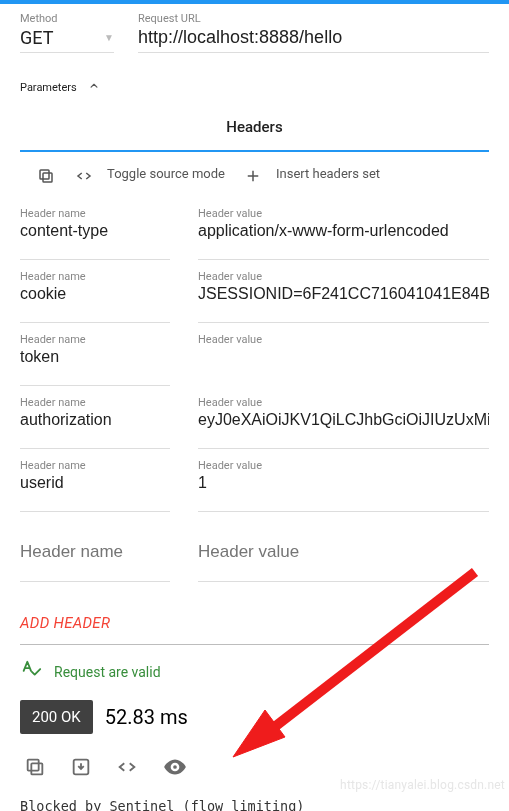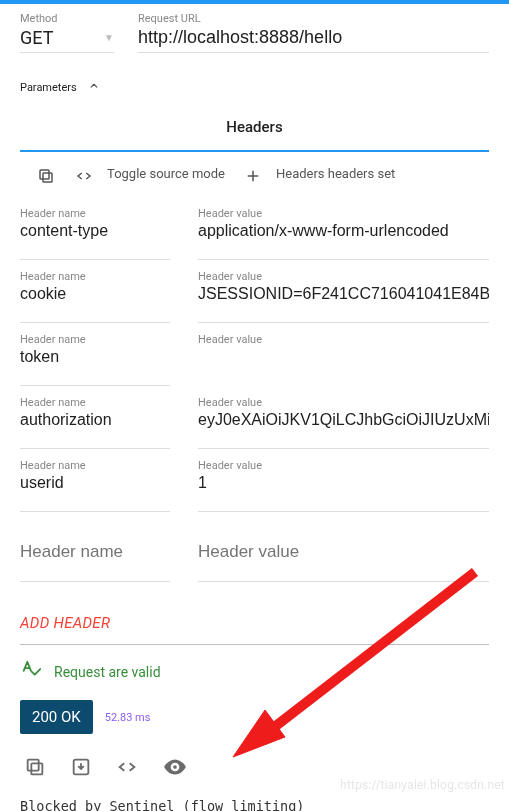--- a/index.html
+++ b/index.html
@@ -46,24 +46,24 @@
   .hdr-placeholder { color: #9e9e9e; font-size: 17px; }
   .add-header {
     display:block; margin-top: 26px; text-align:left;
     color: #f44336; font-size: 15px; letter-spacing: .3px; padding: 6px 0; font-style: italic;
   }
   .divider { height: 1px; background: #bdbdbd; margin-top: 6px; }
   .valid-row { display:flex; align-items:center; gap:12px; margin-top: 14px; color: #388e3c; font-size: 14px; }
   .valid-row svg { width: 22px; height: 22px; }
   .status-row { margin-top: 16px; display: flex; align-items: center; gap: 12px; }
   .status-badge {
-    background: #0c4a6e; color: #fff; font-size: 15px;
+    background: #404040; color: #fff; font-size: 15px;
     padding: 8px 12px; border-radius: 2px;
   }
-  .time-text { color: #8b5cf6; font-size: 11px; }
+  .time-text { color: #000000; font-size: 20px; }
   .resp-toolbar { display:flex; align-items:center; gap: 24px; margin-top: 20px; margin-left: 4px; color:#6b6b6b; }
   .resp-toolbar svg { width: 22px; height: 22px; }
   .eye { width: 26px !important; height: 26px !important; }
   .response-body {
     margin-top: 14px; font-family: Menlo, Consolas, monospace;
     font-size: 13.5px; color: #333;
   }
   .watermark {
     position: absolute; right: 4px; bottom: 19px;
     font-size: 12px; color: #e6e6e6; letter-spacing: .2px;
@@ -124,21 +124,21 @@
           </svg>
       </span>
       <span>Toggle source mode</span>
     </div>
     <div class="tool-item">
       <span class="icon-btn">
         <svg viewBox="0 0 24 24" fill="none" stroke="currentColor" stroke-width="2">
             <path d="M12 5v14M5 12h14"></path>
           </svg>
       </span>
-      <span>Headers headers set</span>
+      <span>Insert headers set</span>
     </div>
   </div>
 
   <div class="headers-area">
     <div class="header-row">
       <div class="hdr-col-name">
         <span class="hdr-small">Header name</span>
         <input class="hdr-input" value="content-type" style="">
       </div>
       <div class="hdr-col-val">

